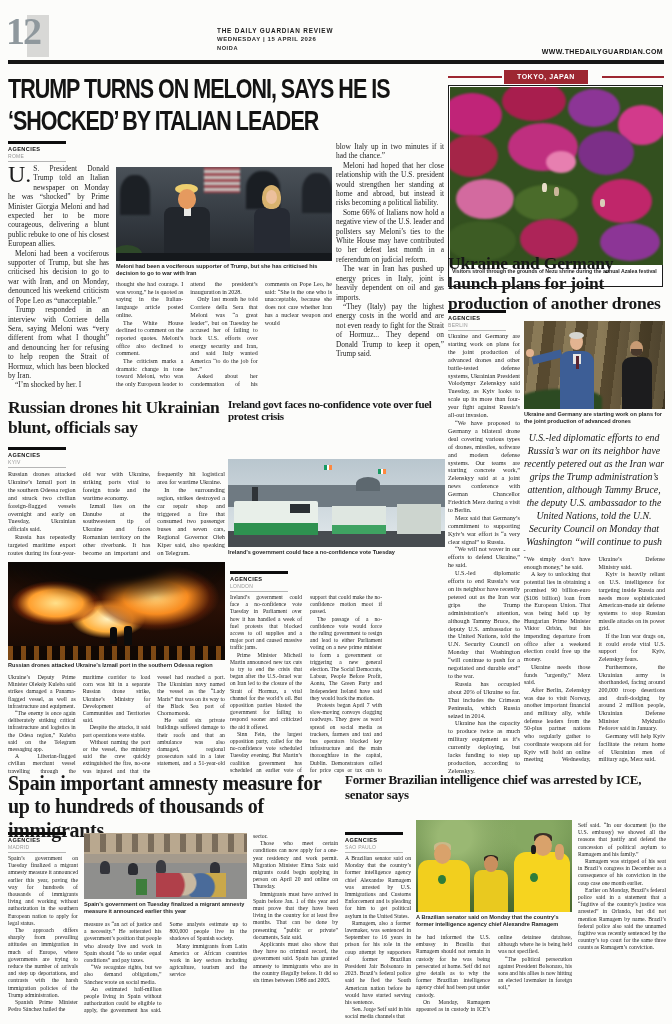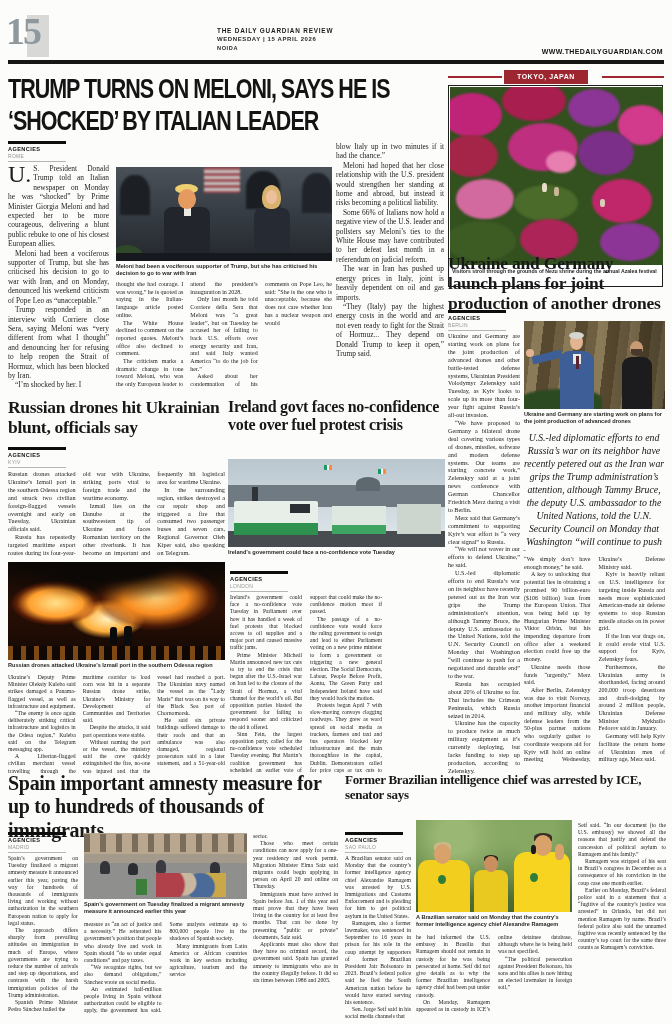--- a/index.html
+++ b/index.html
@@ -125,21 +125,21 @@
       linear-gradient(180deg,#0c0805 0%,#2a1006 45%,#200c04 70%,#120a06 100%);}
   .b-smoke{left:0;top:0;width:217px;height:40px;background:radial-gradient(ellipse at 50% 0%,#0b0806 30%,transparent 72%);filter:blur(2px);}
   .b-ff1{left:102px;bottom:16px;width:7px;height:17px;background:#0a0a0a;border-radius:3px 3px 0 0;}
   .b-ff2{left:116px;bottom:15px;width:8px;height:19px;background:#0c0c0c;border-radius:3px 3px 0 0;}
   .b-wet{left:0;bottom:0;width:217px;height:14px;
          background:repeating-linear-gradient(90deg,rgba(255,150,40,.45) 0 5px,rgba(15,8,4,.75) 5px 13px);filter:blur(.6px);}
   .b-cap{left:8px;top:662px;width:217px;}
   .b-bot{left:8px;top:674px;width:217px;height:101px;}
 
   
-  .c-head{left:228px;top:398px;width:219px;font-size:16px;line-height:1.13;letter-spacing:-.3px;}
+  .c-head{left:228px;top:398px;width:219px;font-size:11px;line-height:1.13;letter-spacing:-.3px;}
   .c-photo{left:228px;top:459px;width:217px;height:88px;background:linear-gradient(#b9c6ce,#e2e9ec);}
   .c-bldg{left:0;top:26px;width:217px;height:22px;background:#6f7a82;}
   .c-dome{left:128px;top:18px;width:24px;height:14px;background:#5d686f;border-radius:50% 50% 0 0;}
   .c-road{left:0;bottom:0;width:217px;height:16px;background:#474c50;}
   .c-truck1{left:6px;bottom:12px;width:84px;height:34px;background:#e8efe9;border-radius:2px;}
   .c-truck1s{left:6px;bottom:12px;width:84px;height:12px;background:#2e9150;}
   .c-truck2{left:104px;bottom:13px;width:54px;height:28px;background:#dfe7e1;}
   .c-truck2s{left:104px;bottom:13px;width:54px;height:9px;background:#3fa362;}
   .c-truck3{right:4px;bottom:13px;width:44px;height:30px;background:#cdd5cf;}
   .c-win1{left:62px;bottom:34px;width:20px;height:9px;background:#2b3034;}
@@ -197,38 +197,38 @@
   .f-cap{left:416px;top:914px;width:156px;}
   .f-mid{left:416px;top:934px;width:156px;height:86px;}
   .f-col4{left:578px;top:822px;width:88px;height:196px;}
 </style>
 </head>
 <body>
 
 <div class="page">
 
   <div class="abs pgband"></div>
-  <div class="abs pgnum">15</div>
+  <div class="abs pgnum">12</div>
   <div class="abs mast">
     <div class="mast-l1">THE DAILY GUARDIAN REVIEW</div>
     <div class="mast-l2">WEDNESDAY | 15 APRIL 2026</div>
     <div class="mast-l3">NOIDA</div>
   </div>
   <div class="abs site">WWW.THEDAILYGUARDIAN.COM</div>
   <div class="abs hrule"></div>
 
   <div class="abs a-head headline-sans">TRUMP TURNS ON MELONI, SAYS HE IS ‘SHOCKED’ BY ITALIAN LEADER</div>
   <div class="abs byline a-byline">
     <div class="agency">AGENCIES</div>
     <div class="place">ROME</div>
   </div>
   <div class="abs a-col1 body-txt f74 dropcap">
       <p>U.S. President Donald Trump told an Italian newspaper on Monday he was “shocked” by Prime Minister Giorgia Meloni and had expected her to be more courageous, delivering a blunt public rebuke to one of his closest European allies.</p>
       <p>Meloni had been a vociferous supporter of Trump, but she has criticised his decision to go to war with Iran, and on Monday, denounced his weekend criticism of Pope Leo as “unacceptable.”</p>
-      <p>Trump responded in an interview with Corriere close Sera, saying Meloni was “very different from what I thought” and denouncing her for refusing to help reopen the Strait of Hormuz, which has been blocked by Iran.</p>
+      <p>Trump responded in an interview with Corriere della Sera, saying Meloni was “very different from what I thought” and denouncing her for refusing to help reopen the Strait of Hormuz, which has been blocked by Iran.</p>
       <p>“I’m shocked by her. I</p>
     </div>
   <div class="photo a-photo">
     <div class="a-fig1"></div>
     <div class="a-fig2"></div>
     <div class="a-fig3"></div>
     <div class="a-flag"></div>
     <div class="a-trump-body"></div>
     <div class="a-trump-collar"></div>
     <div class="a-trump-hair"></div>

